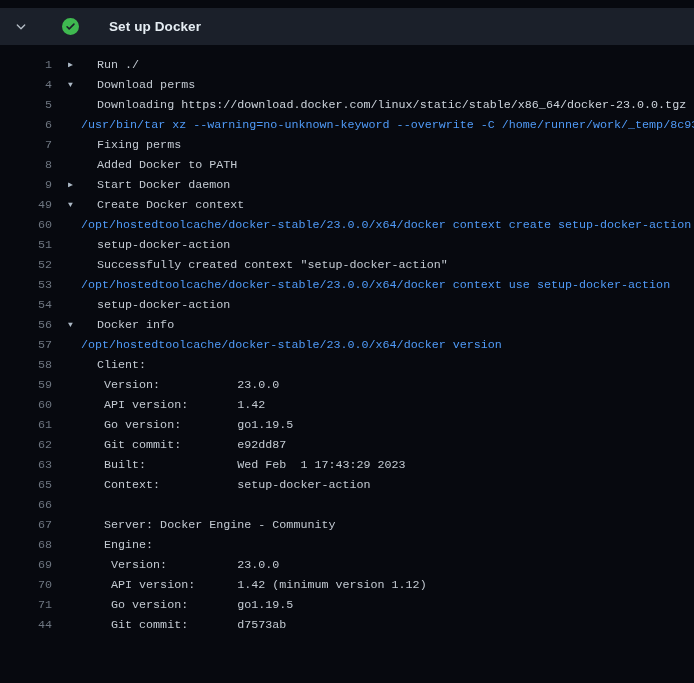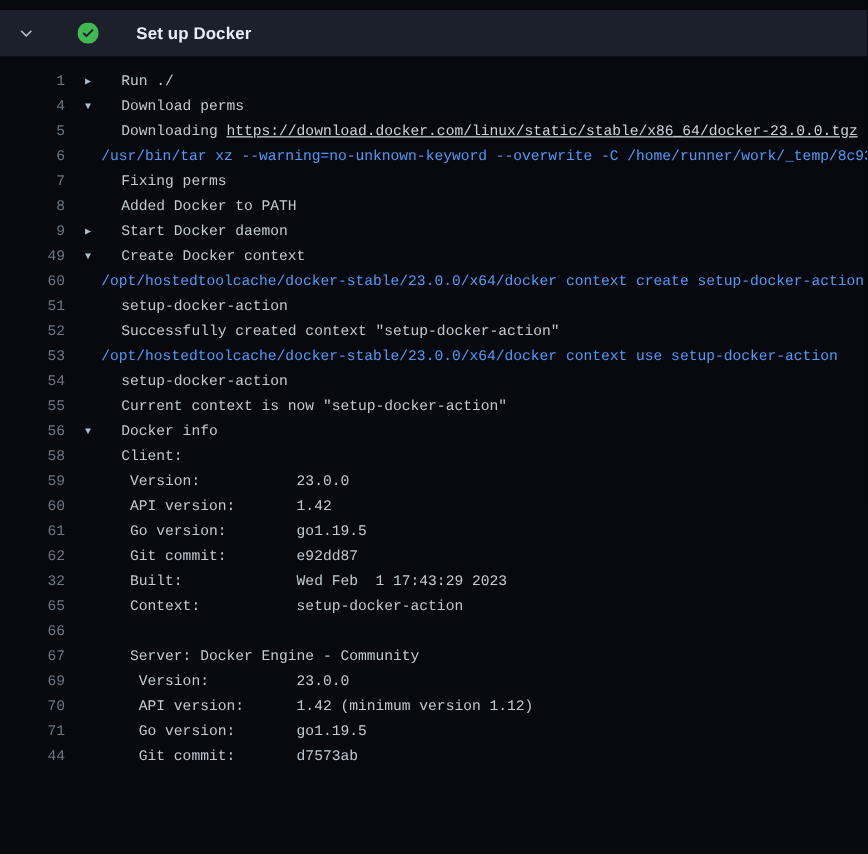--- a/index.html
+++ b/index.html
@@ -55,21 +55,21 @@
   }
   .arrow {
     display: inline-block;
     width: 13px;
     font-size: 8px;
     color: #adbac7;
     vertical-align: 1px;
   }
   .seg-plain { color: #c3cad2; padding-left: 16px; }
   .seg-cmd   { color: #509bf8; }
-  .seg-link  { color: #cdd4dc; text-decoration: underline; cursor: pointer; }
+  .seg-link  { color: #cdd4dc; cursor: pointer; }
 </style>
 </head>
 <body>
 
 <div class="top-gap"></div>
 
 <div class="step-header">
   <span class="chevron-wrap">
     <svg width="14" height="14" viewBox="0 0 16 16" fill="#b6bec7" aria-hidden="true">
       <path d="M12.78 5.22a.75.75 0 0 1 0 1.06l-4.25 4.25a.75.75 0 0 1-1.06 0L3.22 6.28a.75.75 0 0 1 1.06-1.06L8 8.94l3.72-3.72a.75.75 0 0 1 1.06 0z"></path>
@@ -91,29 +91,30 @@
       <div class="row"><span class="ln">6</span><span class="content"><span class="arrow"></span><span class="seg-cmd">/usr/bin/tar xz --warning=no-unknown-keyword --overwrite -C /home/runner/work/_temp/8c93</span></span></div>
       <div class="row"><span class="ln">7</span><span class="content"><span class="arrow"></span><span class="seg-plain">Fixing perms</span></span></div>
       <div class="row"><span class="ln">8</span><span class="content"><span class="arrow"></span><span class="seg-plain">Added Docker to PATH</span></span></div>
       <div class="row"><span class="ln">9</span><span class="content"><span class="arrow">▶</span><span class="seg-plain">Start Docker daemon</span></span></div>
       <div class="row"><span class="ln">49</span><span class="content"><span class="arrow">▼</span><span class="seg-plain">Create Docker context</span></span></div>
       <div class="row"><span class="ln">60</span><span class="content"><span class="arrow"></span><span class="seg-cmd">/opt/hostedtoolcache/docker-stable/23.0.0/x64/docker context create setup-docker-action</span></span></div>
       <div class="row"><span class="ln">51</span><span class="content"><span class="arrow"></span><span class="seg-plain">setup-docker-action</span></span></div>
       <div class="row"><span class="ln">52</span><span class="content"><span class="arrow"></span><span class="seg-plain">Successfully created context "setup-docker-action"</span></span></div>
       <div class="row"><span class="ln">53</span><span class="content"><span class="arrow"></span><span class="seg-cmd">/opt/hostedtoolcache/docker-stable/23.0.0/x64/docker context use setup-docker-action</span></span></div>
       <div class="row"><span class="ln">54</span><span class="content"><span class="arrow"></span><span class="seg-plain">setup-docker-action</span></span></div>
-      <div class="row"><span class="ln">55</span><span class="content"><span class="arrow"></span><span class="seg-plain">Current context is now "setup-docker-action"</span></span></div>
       <div class="row"><span class="ln">56</span><span class="content"><span class="arrow">▼</span><span class="seg-plain">Docker info</span></span></div>
+      <div class="row"><span class="ln">57</span><span class="content"><span class="arrow"></span><span class="seg-cmd">/opt/hostedtoolcache/docker-stable/23.0.0/x64/docker version</span></span></div>
       <div class="row"><span class="ln">58</span><span class="content"><span class="arrow"></span><span class="seg-plain">Client:</span></span></div>
       <div class="row"><span class="ln">59</span><span class="content"><span class="arrow"></span><span class="seg-plain"> Version:           23.0.0</span></span></div>
       <div class="row"><span class="ln">60</span><span class="content"><span class="arrow"></span><span class="seg-plain"> API version:       1.42</span></span></div>
       <div class="row"><span class="ln">61</span><span class="content"><span class="arrow"></span><span class="seg-plain"> Go version:        go1.19.5</span></span></div>
       <div class="row"><span class="ln">62</span><span class="content"><span class="arrow"></span><span class="seg-plain"> Git commit:        e92dd87</span></span></div>
-      <div class="row"><span class="ln">32</span><span class="content"><span class="arrow"></span><span class="seg-plain"> Built:             Wed Feb  1 17:43:29 2023</span></span></div>
+      <div class="row"><span class="ln">63</span><span class="content"><span class="arrow"></span><span class="seg-plain"> Built:             Wed Feb  1 17:43:29 2023</span></span></div>
       <div class="row"><span class="ln">65</span><span class="content"><span class="arrow"></span><span class="seg-plain"> Context:           setup-docker-action</span></span></div>
       <div class="row"><span class="ln">66</span><span class="content"><span class="arrow"></span></span></div>
       <div class="row"><span class="ln">67</span><span class="content"><span class="arrow"></span><span class="seg-plain"> Server: Docker Engine - Community</span></span></div>
+      <div class="row"><span class="ln">68</span><span class="content"><span class="arrow"></span><span class="seg-plain"> Engine:</span></span></div>
       <div class="row"><span class="ln">69</span><span class="content"><span class="arrow"></span><span class="seg-plain">  Version:          23.0.0</span></span></div>
       <div class="row"><span class="ln">70</span><span class="content"><span class="arrow"></span><span class="seg-plain">  API version:      1.42 (minimum version 1.12)</span></span></div>
       <div class="row"><span class="ln">71</span><span class="content"><span class="arrow"></span><span class="seg-plain">  Go version:       go1.19.5</span></span></div>
       <div class="row"><span class="ln">44</span><span class="content"><span class="arrow"></span><span class="seg-plain">  Git commit:       d7573ab</span></span></div>
     </div>
 </div>
 
 </body></html>

